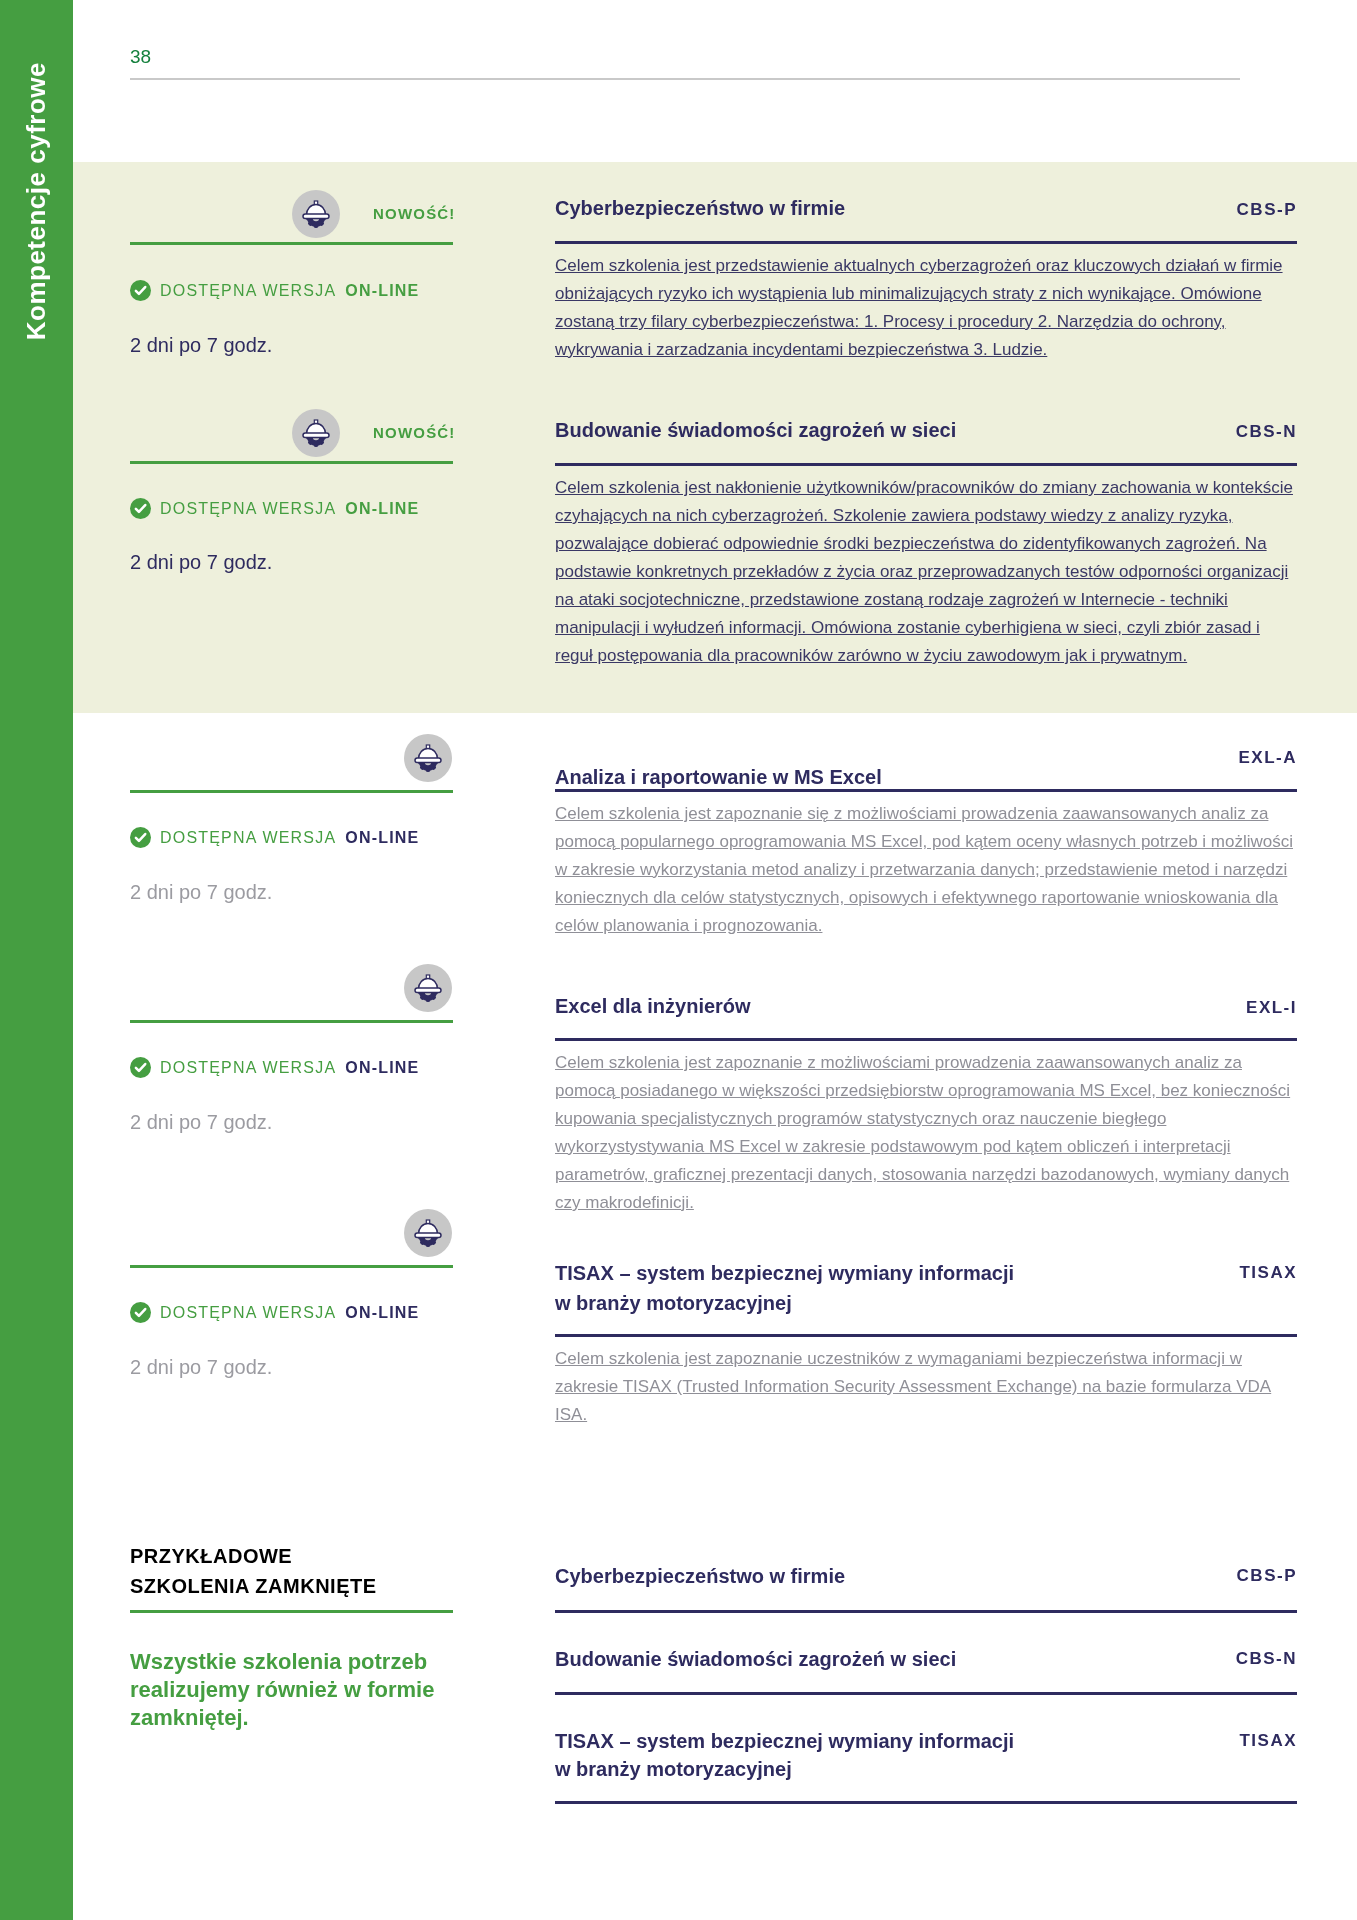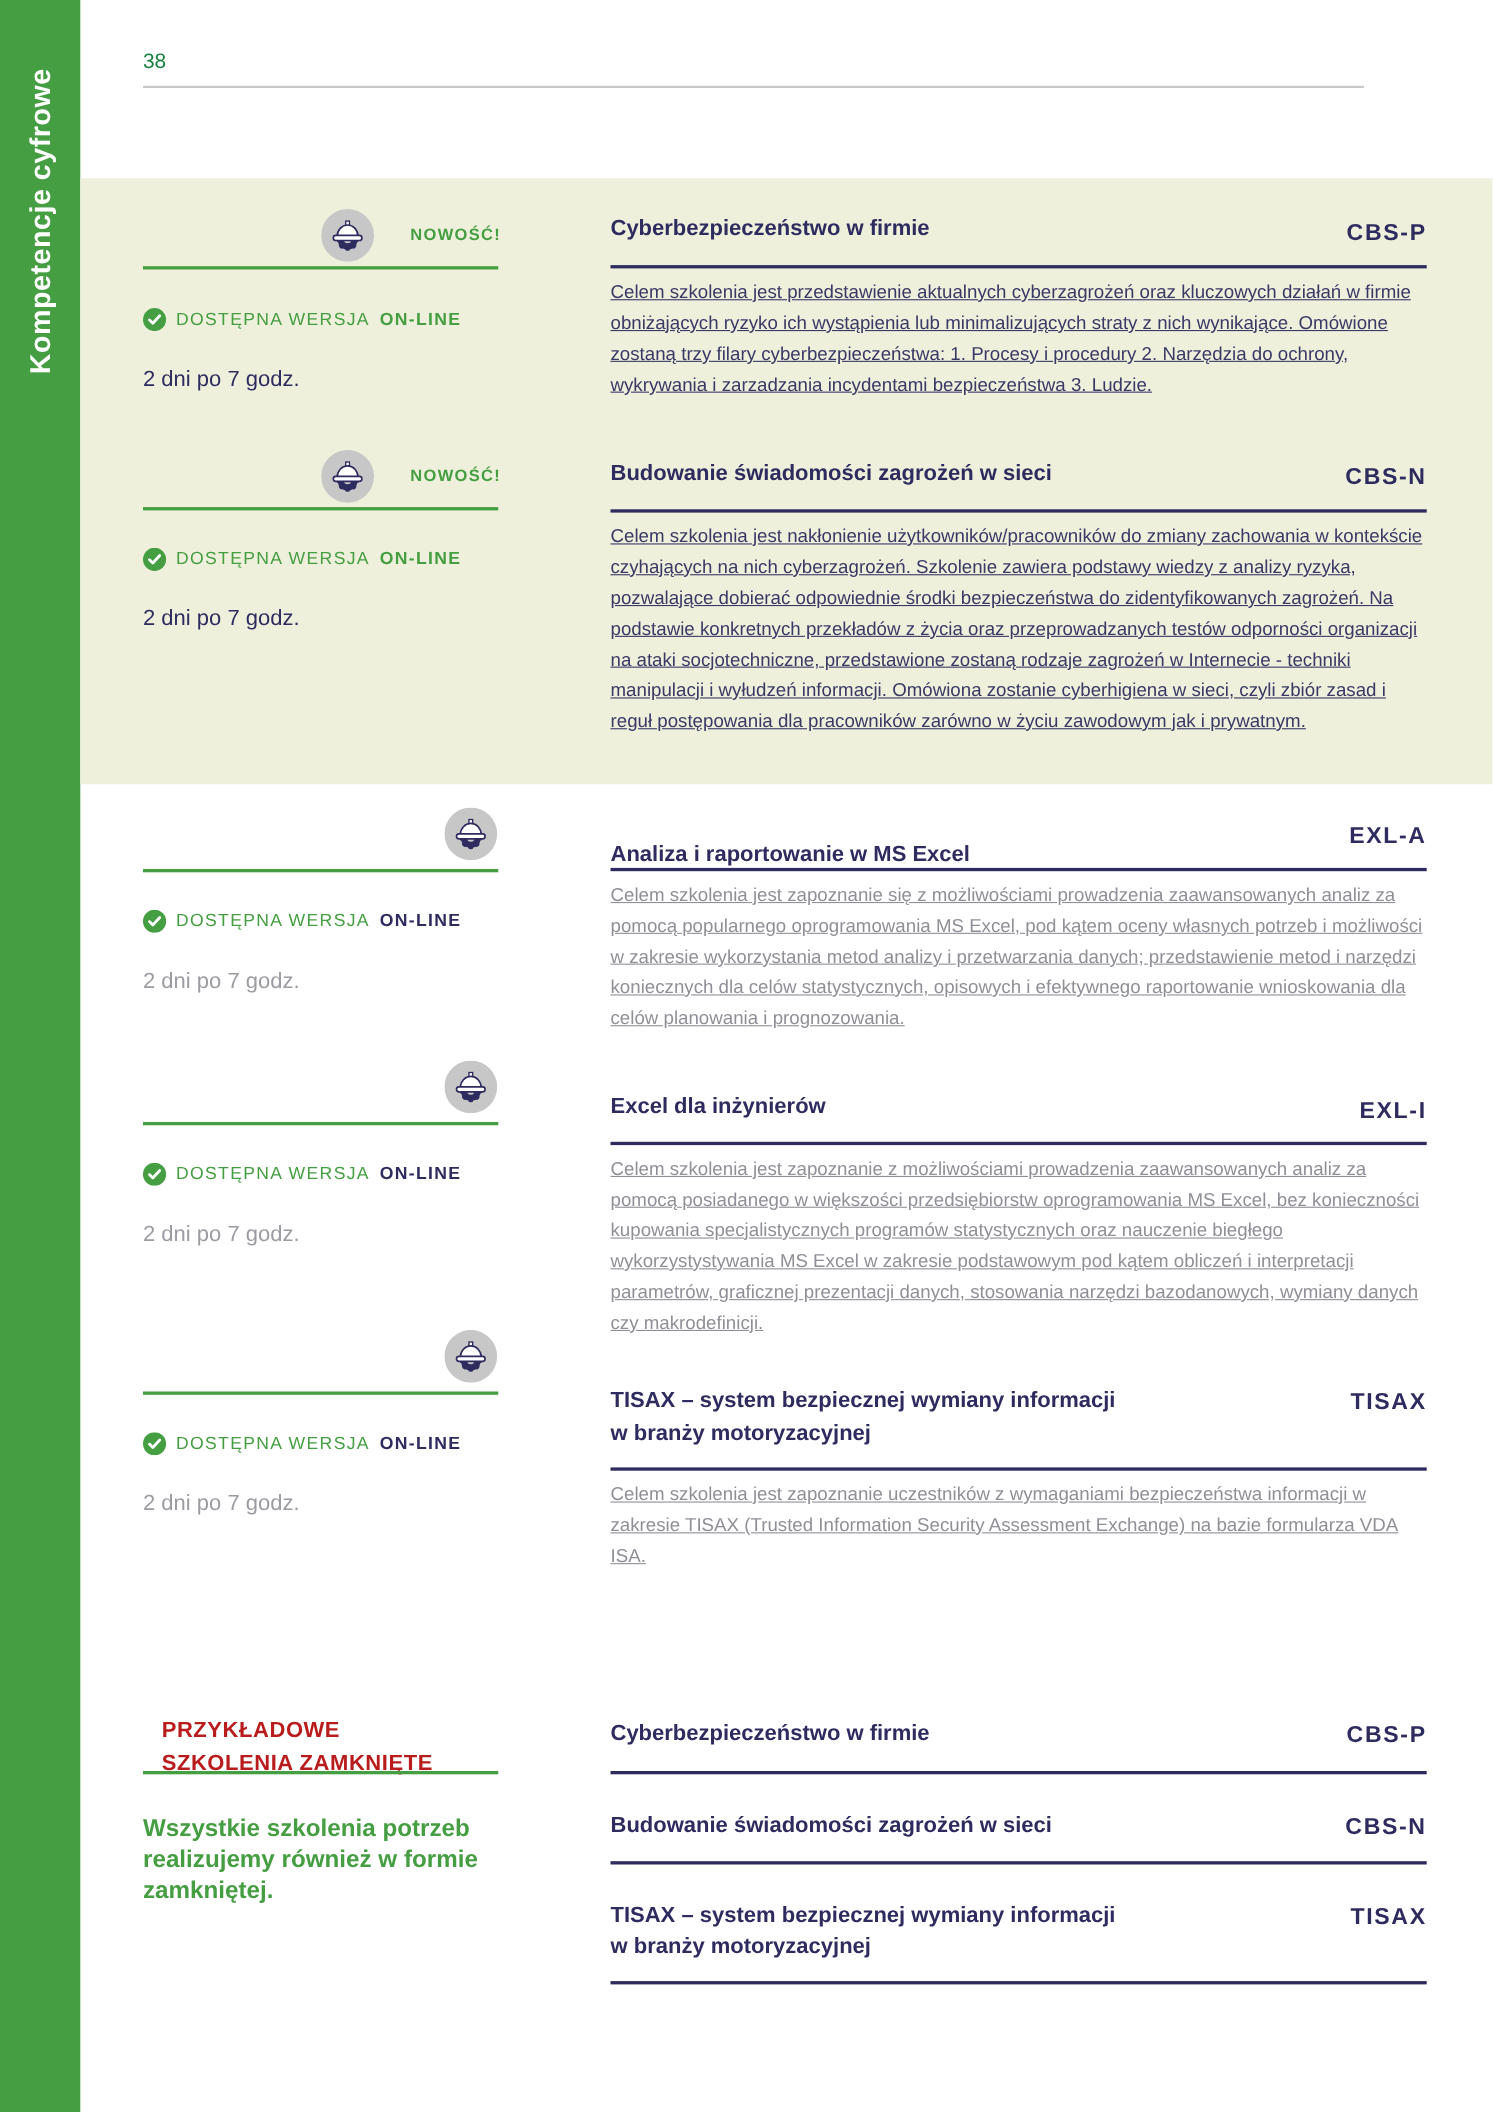--- a/index.html
+++ b/index.html
@@ -24,26 +24,26 @@
   .grule{position:absolute;width:323px;height:3px;background:#459e41;}
   .nrule{position:absolute;width:742px;height:3px;background:#2e2b5f;}
   .online{position:absolute;display:flex;align-items:center;gap:9px;font-size:16px;
           letter-spacing:1.2px;color:#459e41;white-space:nowrap;}
   .on-b{font-weight:bold;}
   .course.plain .on-b{color:#2e2b5f;}
   .dur{position:absolute;font-size:20px;color:#2e2b5f;}
   .course.plain .dur{color:#9b9ba1;}
   .ctitle{position:absolute;margin:0;font-size:20px;font-weight:bold;color:#2e2b5f;
           line-height:30px;white-space:pre-line;max-width:660px;}
-  .ccode{position:absolute;right:60px;font-size:21px;font-weight:bold;color:#2e2b5f;letter-spacing:1.5px;}
+  .ccode{position:absolute;right:60px;font-size:17px;font-weight:bold;color:#2e2b5f;letter-spacing:1.5px;}
   .cdesc{position:absolute;margin:0;width:742px;font-size:17px;line-height:28px;color:#3a3865;white-space:pre-line;text-decoration:underline;}
   .course.plain .cdesc{color:#8f8f97;}
   
-  .closed-head{position:absolute;left:130px;top:1541px;margin:17px;font-size:20px;font-weight:bold;
-          color:#b91c1c;line-height:30px;white-space:pre-line;letter-spacing:0.5px;}
+  .closed-head{position:absolute;left:130px;top:1541px;margin:0;font-size:20px;font-weight:bold;
+          color:#000000;line-height:30px;white-space:pre-line;letter-spacing:0.5px;}
   .closed-note{position:absolute;left:130px;top:1648px;margin:0;font-size:22px;font-weight:bold;
           color:#459e41;line-height:28px;white-space:pre-line;}
   .item-title{position:absolute;left:555px;margin:0;font-size:20px;font-weight:bold;color:#2e2b5f;
           line-height:28px;white-space:pre-line;max-width:660px;}
 </style>
 </head>
 <body>
 
 <div class="page">
 

